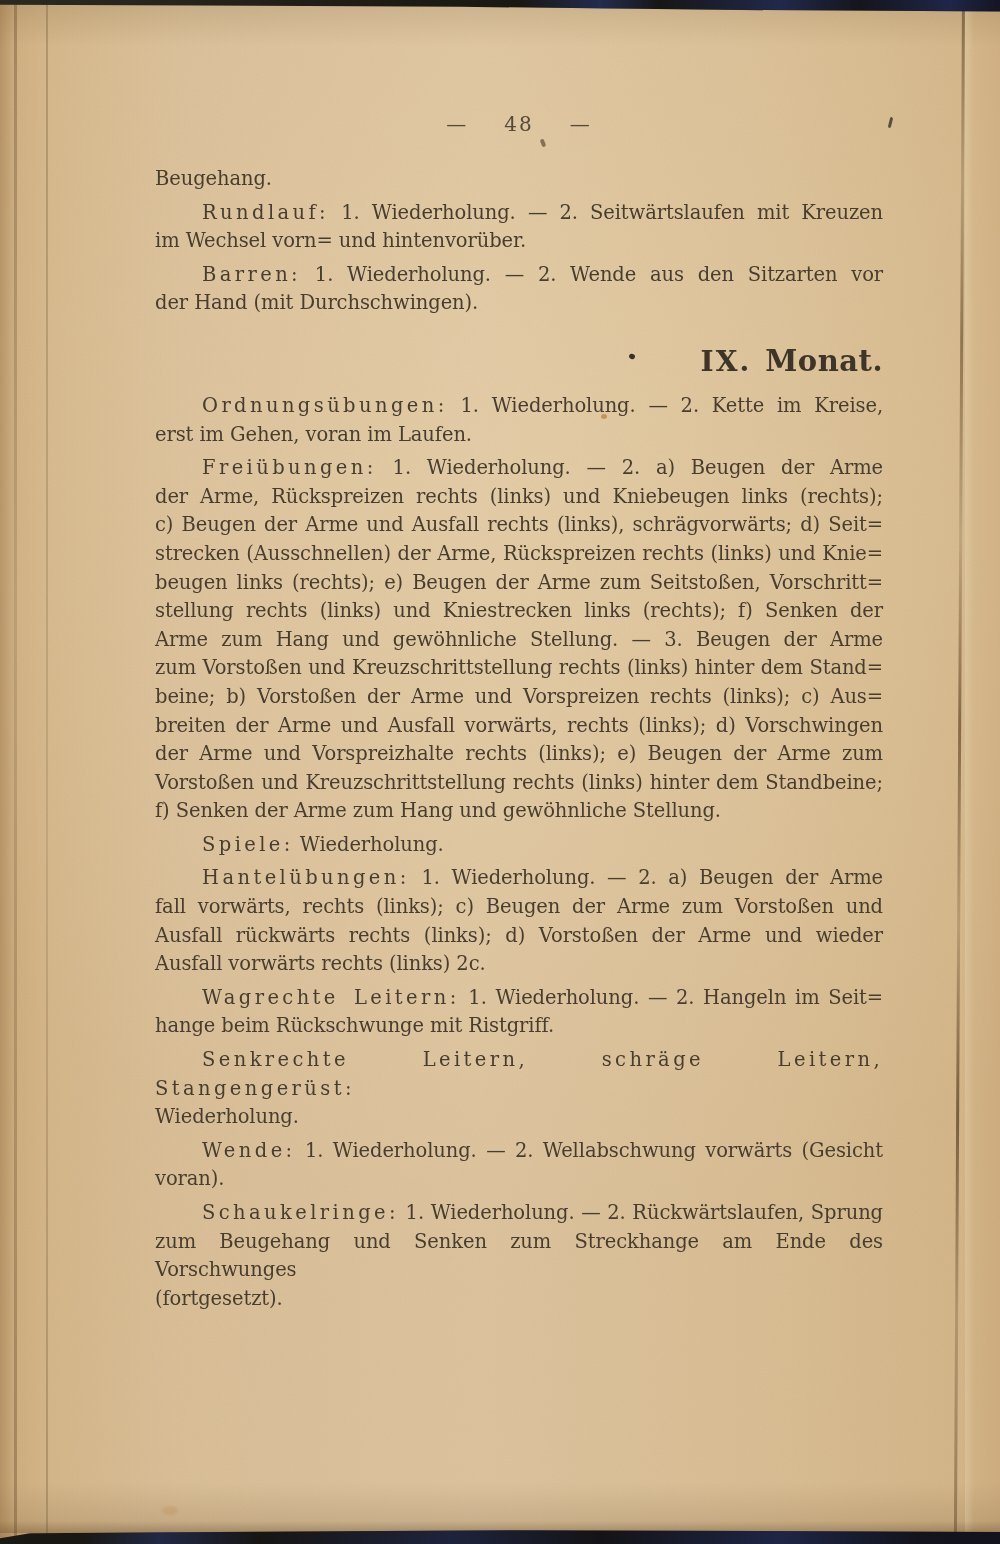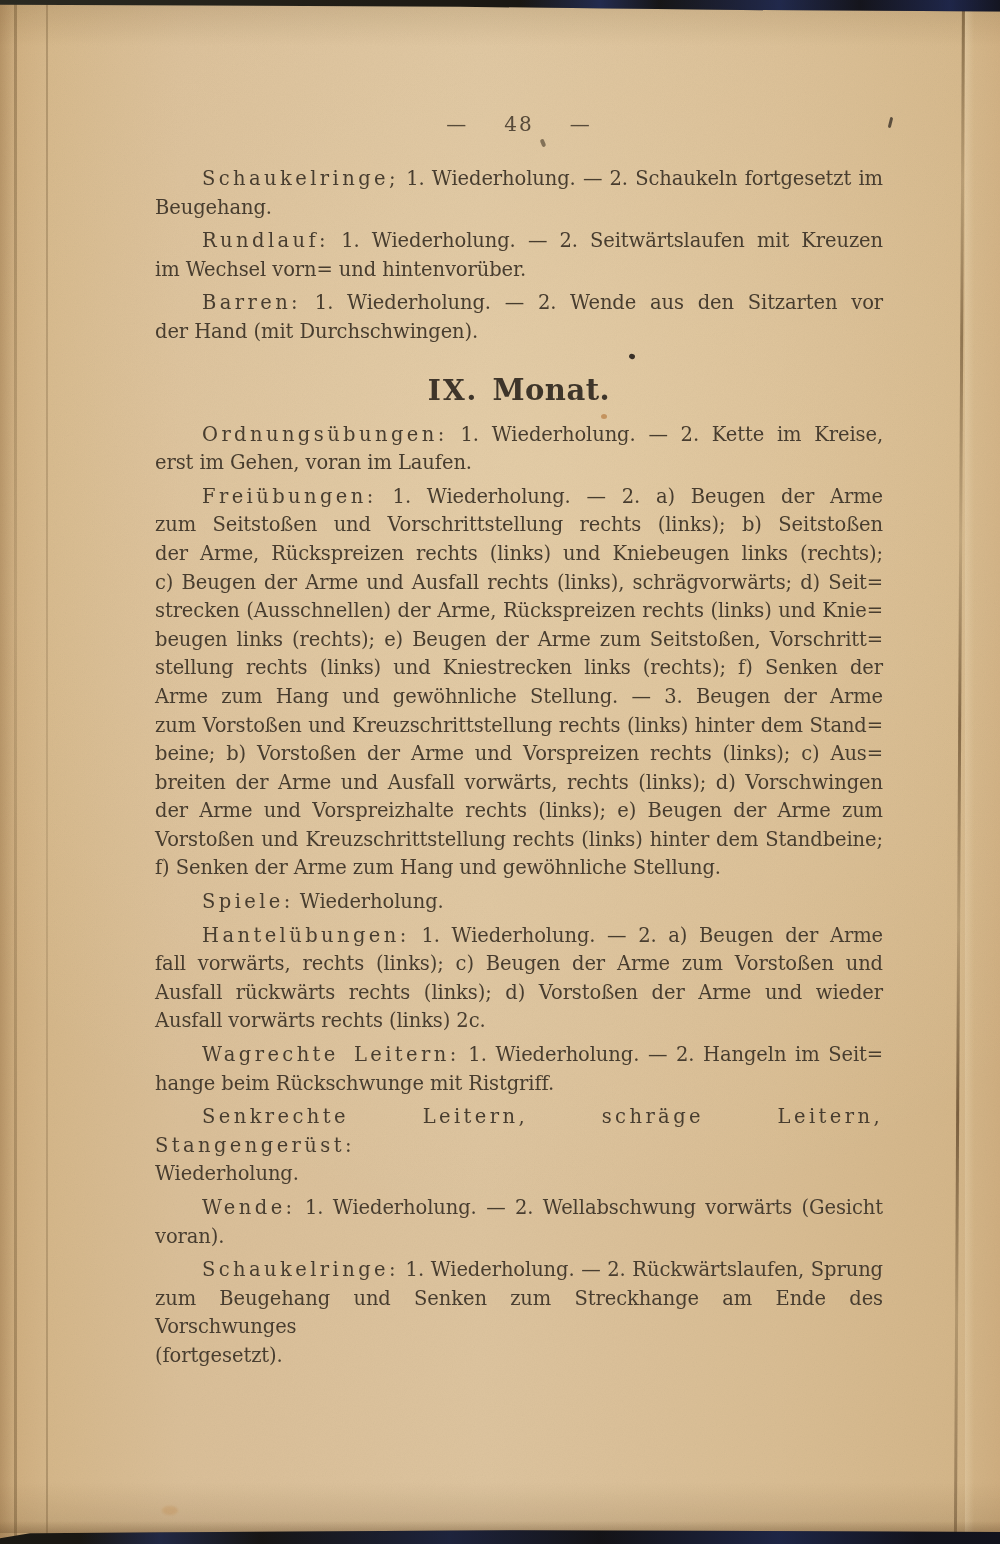--- a/index.html
+++ b/index.html
@@ -68,21 +68,21 @@
   }
   .para{margin:0 0 5px 0;}
   .line{
     font-size:19.5px;line-height:28.6px;letter-spacing:-.1px;
     text-align:justify;white-space:normal;color:#483d2f;
   }
   .line.just{text-align-last:justify;}
   .line.first{text-indent:47px;}
   .g{letter-spacing:3.4px;word-spacing:3px;}
   .heading{
-    margin:26px 0 14px 0;text-align:center;font-weight:bold;color:#3e352a;
+    margin:26px 0 14px 0;text-align:right;font-weight:bold;color:#3e352a;
   }
   .heading .num{font-size:28px;letter-spacing:2px;margin-right:14px;}
   .heading .ttl{font-size:29px;letter-spacing:.5px;}
   
   .speck{position:absolute;border-radius:50%;}
   .speck-ink{left:629px;top:354px;width:6px;height:5px;background:#3a3128;transform:rotate(18deg);}
   .speck-apos{left:889px;top:117px;width:3px;height:11px;border-radius:2px;background:#473c2f;transform:rotate(14deg);opacity:.85;}
   .speck-comma{left:541px;top:139px;width:4px;height:8px;border-radius:2px;background:#655540;transform:rotate(-22deg);opacity:.75;}
   .stain-a{left:601px;top:414px;width:6px;height:5px;background:#b06a2a;opacity:.55;filter:blur(.4px);}
   .stain-b{left:162px;top:1506px;width:16px;height:9px;background:#c07a35;opacity:.22;filter:blur(1.2px);}
@@ -101,21 +101,20 @@
 
   <div class="content">
     <div class="pagehead">
       <span>—</span>
       <span>48</span>
       <span>—</span>
     </div>
 
     <div>
         <div class="para">
-          <div class="line just first"><span class="g">Schaukelringe;</span><span> 1. Wiederholung. — 2. Schaukeln fortgesetzt im</span></div>
           <div class="line"><span>Beugehang.</span></div>
         </div>
         <div class="para">
           <div class="line just first"><span class="g">Rundlauf:</span><span> 1. Wiederholung. — 2. Seitwärtslaufen mit Kreuzen</span></div>
           <div class="line"><span>im Wechsel vorn= und hintenvorüber.</span></div>
         </div>
         <div class="para">
           <div class="line just first"><span class="g">Barren:</span><span> 1. Wiederholung. — 2. Wende aus den Sitzarten vor</span></div>
           <div class="line"><span>der Hand (mit Durchschwingen).</span></div>
         </div>
@@ -123,21 +122,20 @@
 
     <h2 class="heading"><span class="num">IX.</span><span class="ttl">Monat.</span></h2>
 
     <div>
         <div class="para">
           <div class="line just first"><span class="g">Ordnungsübungen:</span><span> 1. Wiederholung. — 2. Kette im Kreise,</span></div>
           <div class="line"><span>erst im Gehen, voran im Laufen.</span></div>
         </div>
         <div class="para">
           <div class="line just first"><span class="g">Freiübungen:</span><span> 1. Wiederholung. — 2. a) Beugen der Arme</span></div>
-          <div class="line just"><span>zum Seitstoßen und Vorschrittstellung rechts (links); b) Seitstoßen</span></div>
           <div class="line just"><span>der Arme, Rückspreizen rechts (links) und Kniebeugen links (rechts);</span></div>
           <div class="line just"><span>c) Beugen der Arme und Ausfall rechts (links), schrägvorwärts; d) Seit=</span></div>
           <div class="line just"><span>strecken (Ausschnellen) der Arme, Rückspreizen rechts (links) und Knie=</span></div>
           <div class="line just"><span>beugen links (rechts); e) Beugen der Arme zum Seitstoßen, Vorschritt=</span></div>
           <div class="line just"><span>stellung rechts (links) und Kniestrecken links (rechts); f) Senken der</span></div>
           <div class="line just"><span>Arme zum Hang und gewöhnliche Stellung. — 3. Beugen der Arme</span></div>
           <div class="line just"><span>zum Vorstoßen und Kreuzschrittstellung rechts (links) hinter dem Stand=</span></div>
           <div class="line just"><span>beine; b) Vorstoßen der Arme und Vorspreizen rechts (links); c) Aus=</span></div>
           <div class="line just"><span>breiten der Arme und Ausfall vorwärts, rechts (links); d) Vorschwingen</span></div>
           <div class="line just"><span>der Arme und Vorspreizhalte rechts (links); e) Beugen der Arme zum</span></div>

